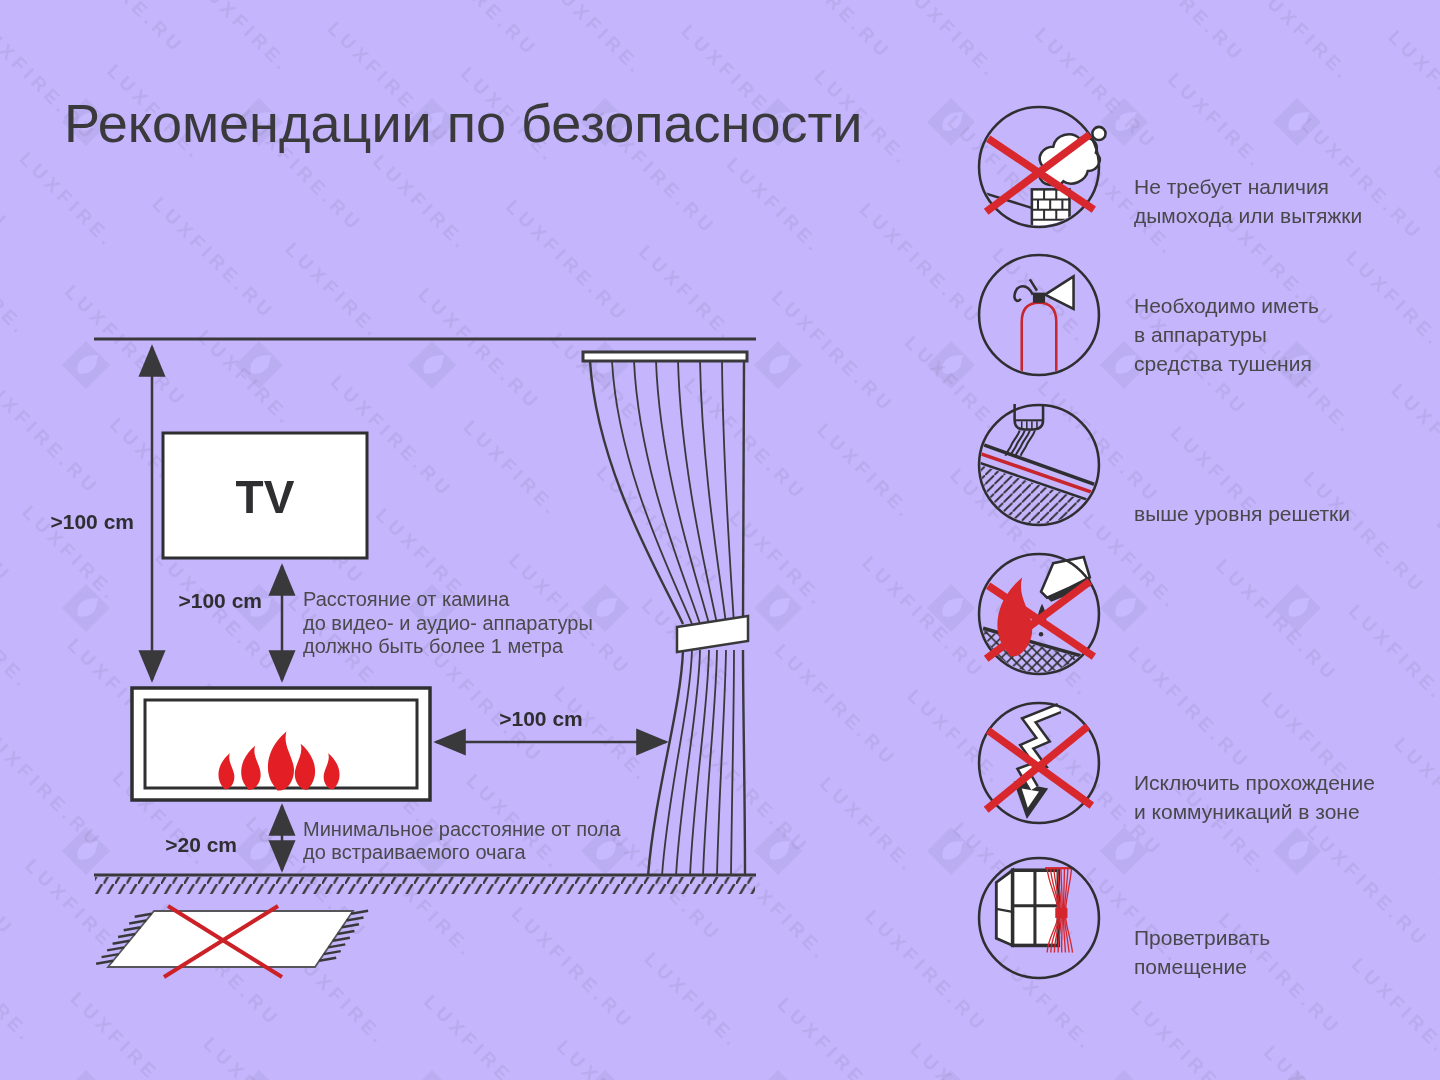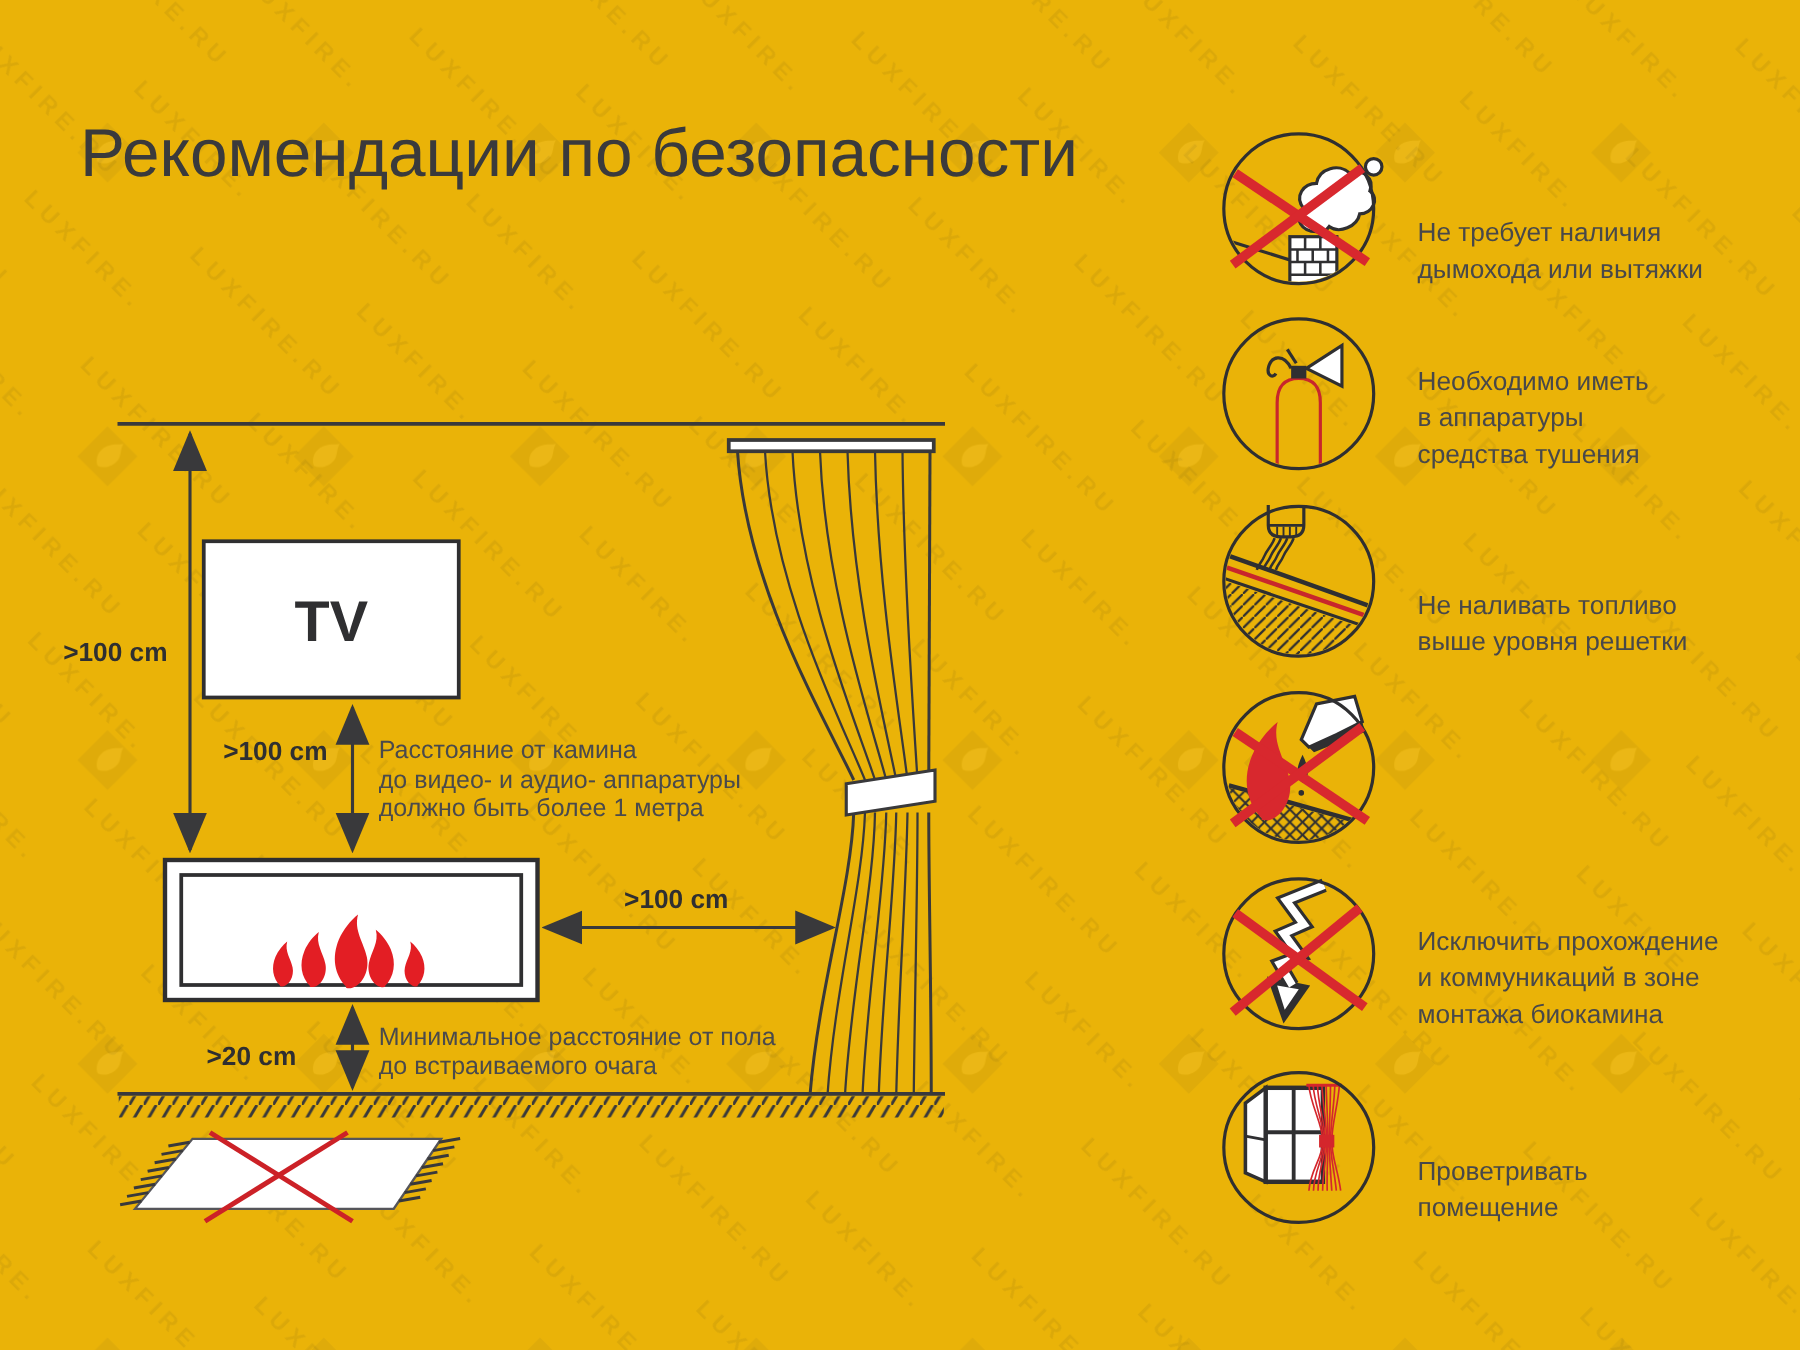--- a/index.html
+++ b/index.html
@@ -1,16 +1,16 @@
 <!DOCTYPE html>
 <html><head>
 <meta charset="utf-8">
 <style>
   html,body{margin:0;padding:0;background:#fff;}
-  .page{position:relative;width:1440px;height:1080px;background:#eab308;overflow:hidden;
+  .page{position:relative;width:1440px;height:1080px;background:#c4b5fd;overflow:hidden;
         font-family:"Liberation Sans",sans-serif;color:#39393b;}
   .wm{position:absolute;left:0;top:0;z-index:0;}
   .page-title{position:absolute;left:64px;top:92px;font-size:54px;font-weight:300;
         color:#3a3a3c;letter-spacing:0px;z-index:2;}
   .section-title{position:absolute;left:64px;top:262px;font-size:26px;font-weight:700;
         color:#2f2f31;z-index:2;}
   .diagram-svg{position:absolute;left:0;top:0;z-index:1;overflow:visible;}
   .safety-item{position:absolute;left:976px;width:450px;height:126px;display:flex;
         align-items:flex-end;gap:32px;z-index:2;}
   .safety-icon{flex:none;overflow:visible;}
@@ -238,21 +238,20 @@
         <g stroke-width="2">
           <path d="M43,28 c-2,6 -6,9 -8,14 c-2,5 -5,7 -6,11"></path>
           <path d="M48,28 c-2,6 -6,9 -8,14 c-2,5 -5,7 -6,11"></path>
           <path d="M53,28 c-2,6 -6,9 -8,14 c-2,5 -5,7 -6,11"></path>
           <path d="M58,28 c-2,6 -6,9 -8,14 c-2,5 -5,7 -6,11"></path>
         </g>
       </g>
       <circle class="ic-circle" cx="62" cy="62" r="59"></circle>
     </svg>
     <div class="safety-text">
-      <div>Не наливать топливо</div>
       <div>выше уровня решетки</div>
     </div>
   </div>
 
   <div class="safety-item" style="top:551px">
     <svg class="safety-icon" width="126" height="126" viewBox="0 0 124 124">
       <defs>
         <clipPath id="c4">
             <circle cx="62" cy="62" r="57.5"></circle>
           </clipPath>
@@ -290,21 +289,20 @@
       </g>
       <circle class="ic-circle" cx="62" cy="62" r="59"></circle>
       <g class="cross">
         <line x1="12" y1="30" x2="114" y2="104"></line>
         <line x1="110" y1="26" x2="10" y2="108"></line>
       </g>
     </svg>
     <div class="safety-text">
       <div>Исключить прохождение</div>
       <div>и коммуникаций в зоне</div>
-      <div>монтажа биокамина</div>
     </div>
   </div>
 
   <div class="safety-item" style="top:855px">
     <svg class="safety-icon" width="126" height="126" viewBox="0 0 124 124">
       <g>
         <path d="M36,15 L20,27 L20,82 L36,89 Z" fill="#fff" stroke="#2f2f31" stroke-width="2.8"></path>
         <line x1="20" y1="53" x2="36" y2="56" stroke="#2f2f31" stroke-width="2.2"></line>
         <rect x="36" y="15" width="45" height="74" fill="#fff" stroke="#2f2f31" stroke-width="3.5"></rect>
         <line x1="58" y1="15" x2="58" y2="89" stroke="#2f2f31" stroke-width="3"></line>

